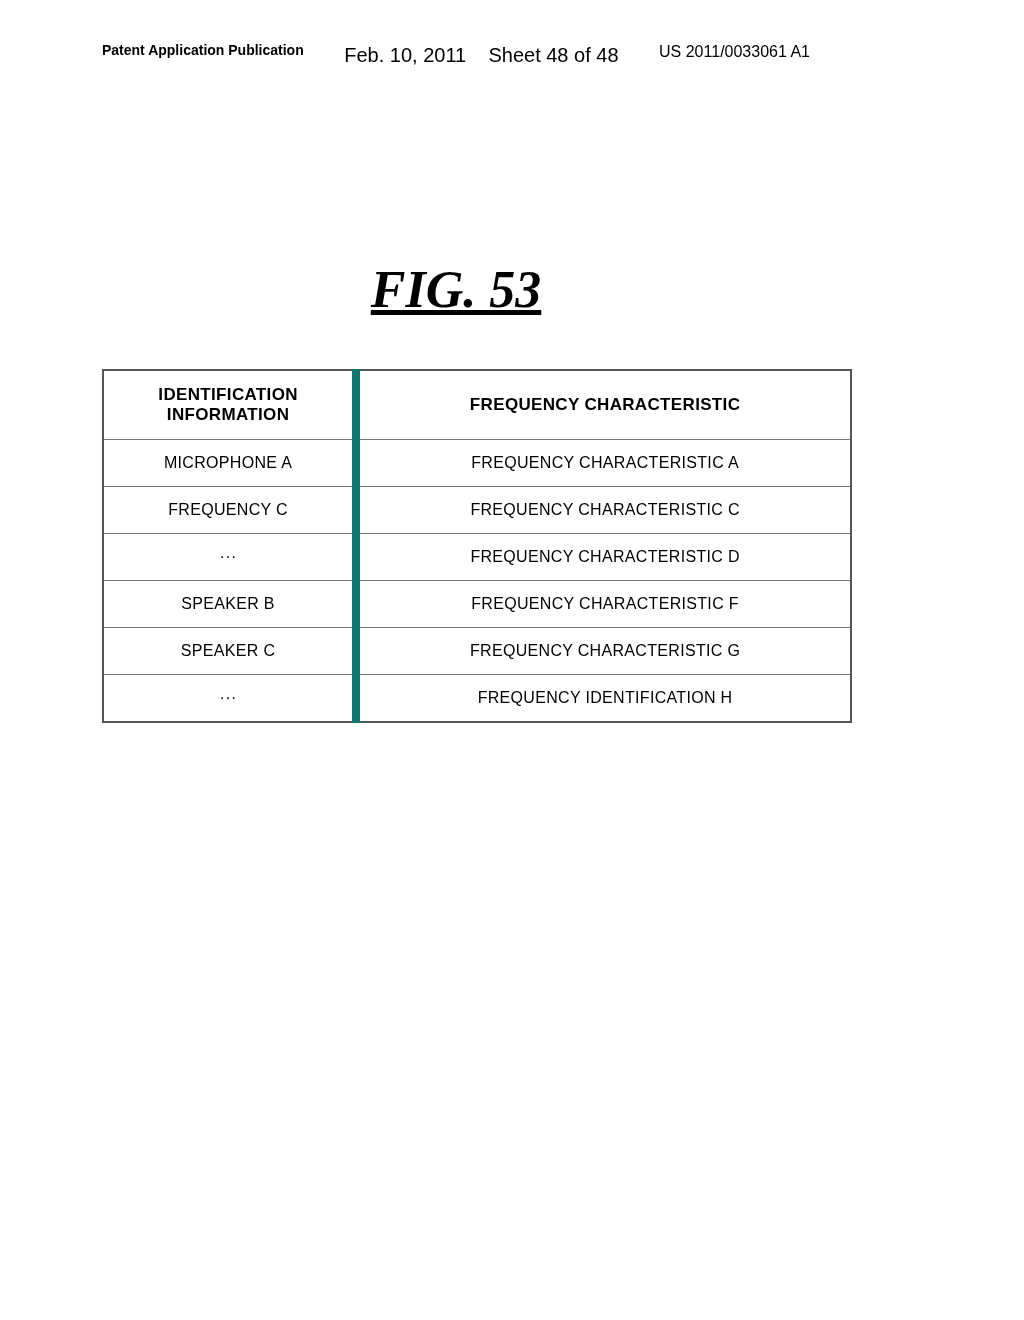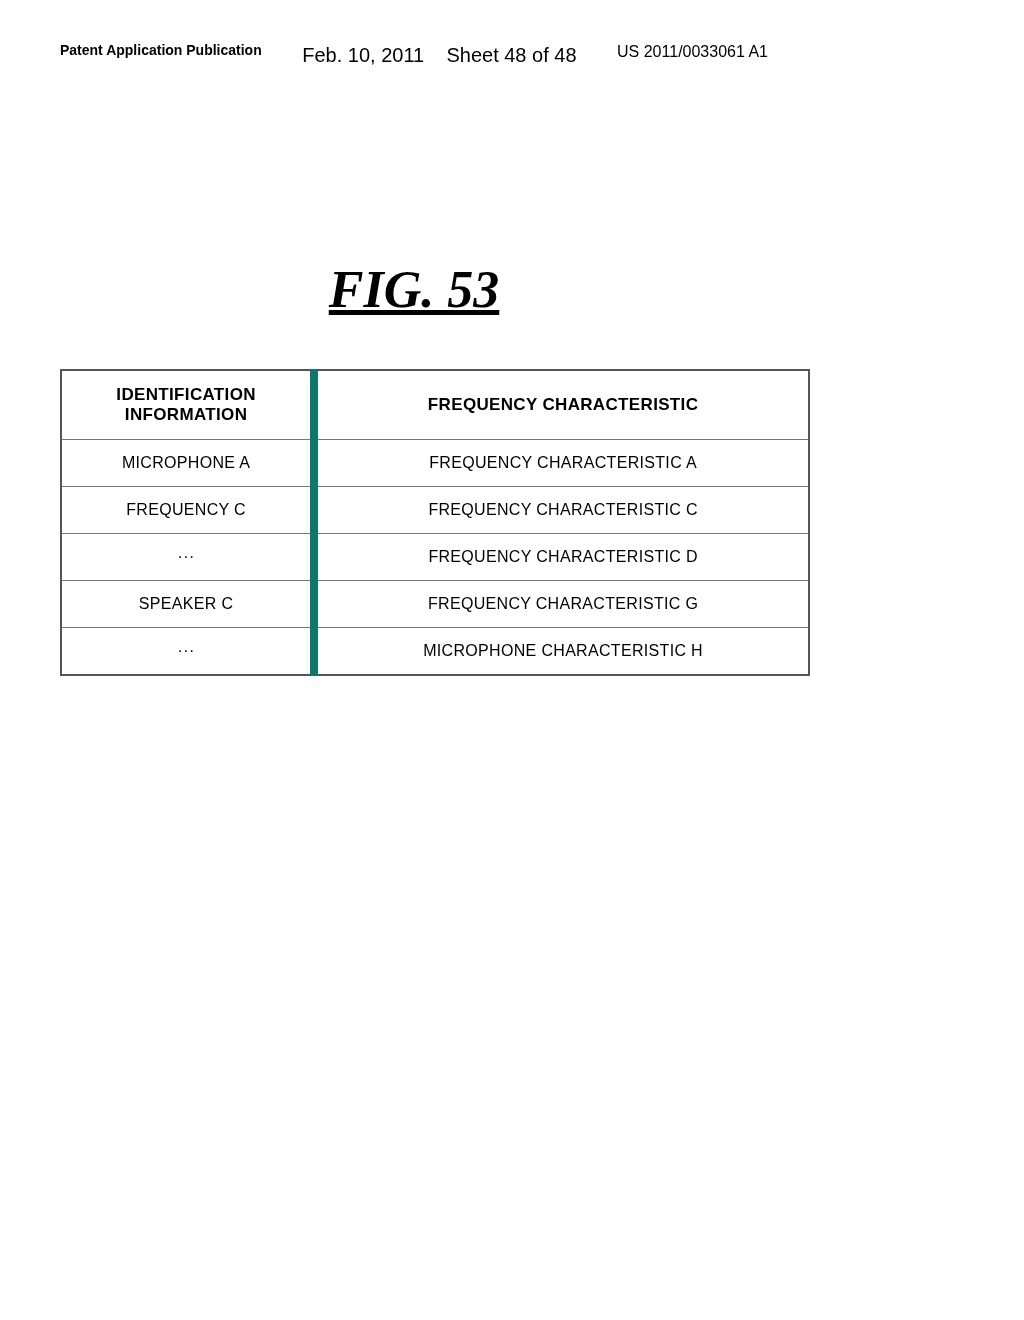--- a/index.html
+++ b/index.html
@@ -14,20 +14,21 @@
       width: 1024px;
       min-height: 1320px;
       position: relative;
     }
 
     .page {
       width: 828px;
       min-height: 1320px;
       background: #ffffff;
       padding: 40px 60px;
+      margin-left: 42px;
     }
 
     .header {
       display: flex;
       align-items: flex-start;
       justify-content: space-between;
       margin-bottom: 20px;
       padding-bottom: 10px;
     }
 
@@ -137,24 +138,28 @@
           </tr>
           <tr>
             <td class="col-left">FREQUENCY C</td>
             <td class="col-right">FREQUENCY CHARACTERISTIC C</td>
           </tr>
           <tr>
             <td class="col-left">···</td>
             <td class="col-right">FREQUENCY CHARACTERISTIC D</td>
           </tr>
           <tr>
+            <td class="col-left">SPEAKER B</td>
+            <td class="col-right">FREQUENCY CHARACTERISTIC F</td>
+          </tr>
+          <tr>
             <td class="col-left">SPEAKER C</td>
             <td class="col-right">FREQUENCY CHARACTERISTIC G</td>
           </tr>
           <tr>
             <td class="col-left">···</td>
-            <td class="col-right">MICROPHONE CHARACTERISTIC H</td>
+            <td class="col-right">FREQUENCY IDENTIFICATION H</td>
           </tr>
         </tbody>
     </table>
   </div>
 
 </div>
 
 </body></html>

